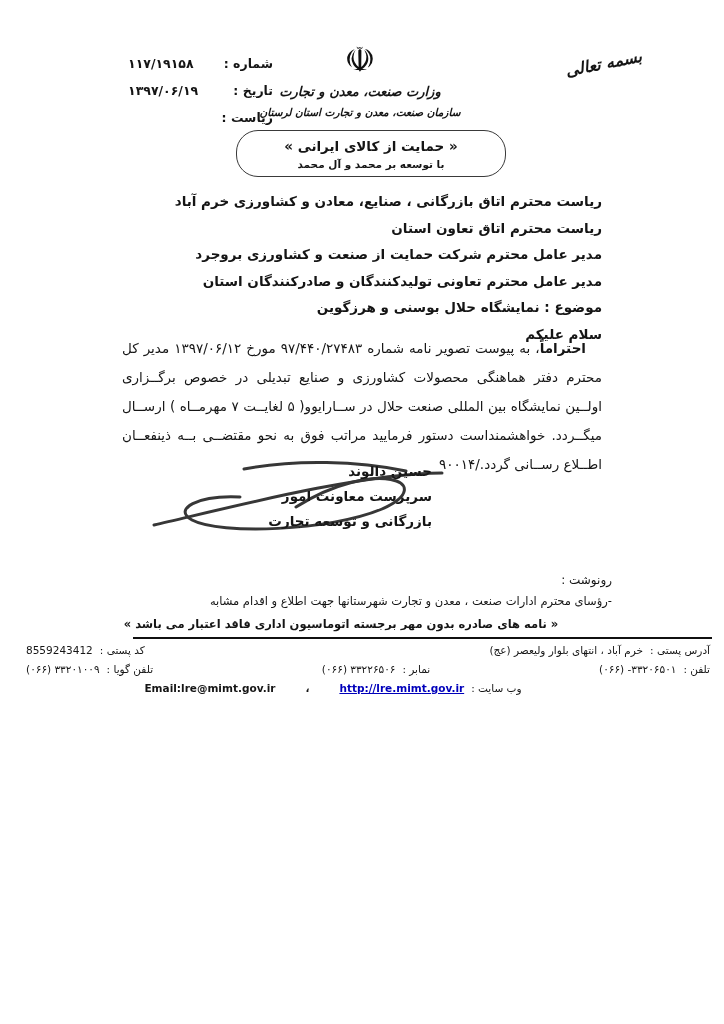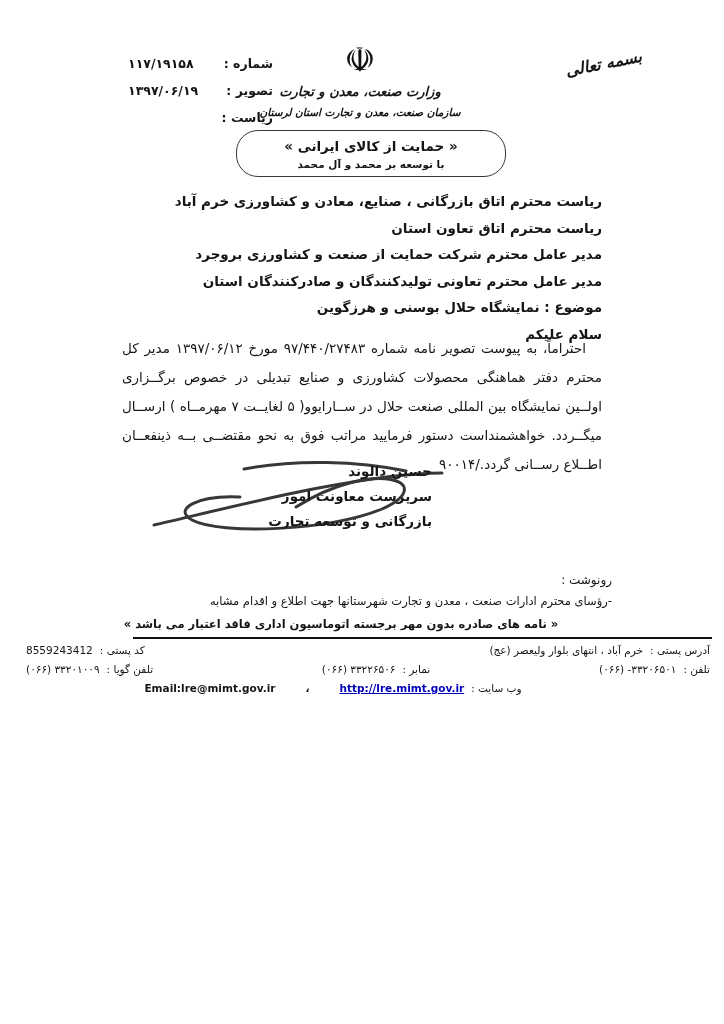--- a/index.html
+++ b/index.html
@@ -53,21 +53,21 @@
   
   .recipients {
     position: absolute; top: 188px; right: 122px; left: 122px;
     text-align: right; font-weight: bold; font-size: 13.5px; line-height: 26.5px;
   }
   .body-par {
     position: absolute; top: 334px; right: 122px; left: 122px;
     font-size: 13.5px; line-height: 29px;
     text-align: justify; text-indent: 16px;
   }
-  .body-par b { font-weight: normal; }
+  .body-par b { font-weight: bold; }
   
   .sig {
     position: absolute; top: 459px; left: 186px; width: 246px;
     font-weight: bold; font-size: 13.5px; line-height: 25px;
   }
   .sig-svg {
     position: absolute; top: -8px; left: -42px; width: 310px; height: 100px;
     pointer-events: none;
   }
   
@@ -106,21 +106,21 @@
   <div class="emblem">☫</div>
   <div class="ministry">وزارت صنعت، معدن و تجارت</div>
   <div class="org">سازمان صنعت، معدن و تجارت استان لرستان</div>
 
   <div class="meta">
     <div class="meta-row">
       <span>شماره :</span>
       <span>۱۱۷/۱۹۱۵۸</span>
     </div>
     <div class="meta-row">
-      <span>تصویر :</span>
+      <span>تاریخ :</span>
       <span>۱۳۹۷/۰۶/۱۹</span>
     </div>
     <div class="meta-row">
       <span>ریاست :</span>
       <span></span>
     </div>
   </div>
 
   <div class="slogan-box">
     <div class="slogan-main">« حمایت از کالای ایرانی »</div>

